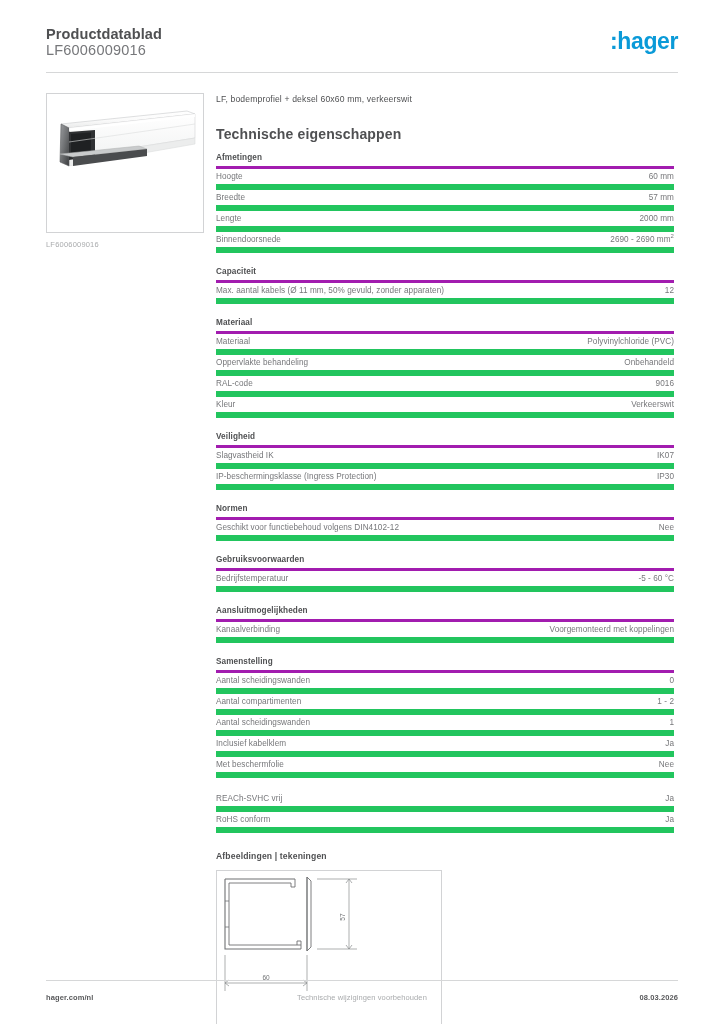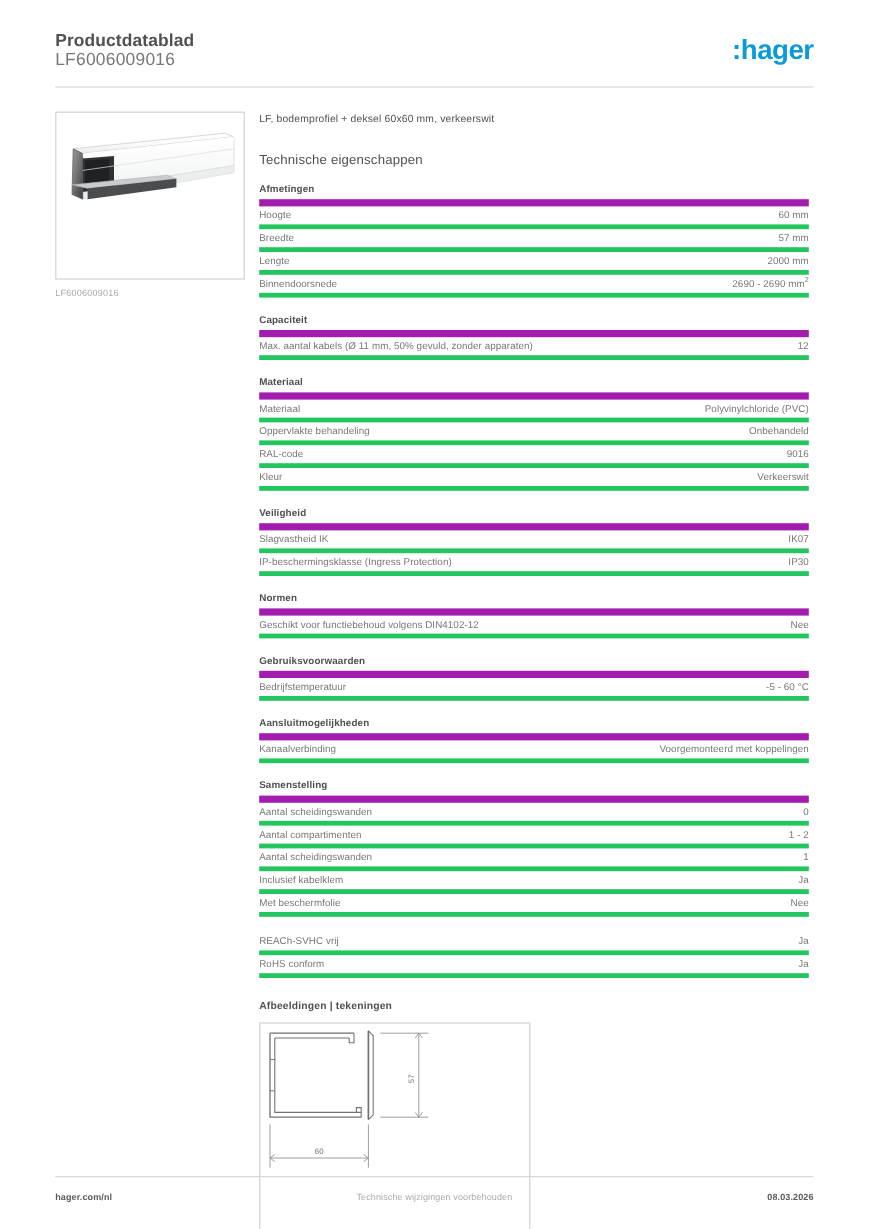--- a/index.html
+++ b/index.html
@@ -97,44 +97,44 @@
   }
   .product-name {
     font-size: 8.6px;
     font-weight: normal;
     color: #4f5052;
     letter-spacing: 0.15px;
     margin: 0 0 24px 0;
     line-height: 12px;
   }
   .section-title {
-    font-size: 11px;
-    font-weight: normal;
+    font-size: 14px;
+    font-weight: bold;
     color: #4f5052;
     letter-spacing: 0.15px;
     margin: 0 0 12px 0;
     line-height: 11px;
   }
   .spec-group {
     margin-bottom: 13px;
   }
   .group-head {
     font-size: 8.2px;
     font-weight: bold;
     color: #4f5052;
     letter-spacing: 0.1px;
     padding-bottom: 3px;
-    border-bottom: 6px solid #a21caf;
+    border-bottom: 3px solid #a21caf;
     line-height: 11px;
   }
   .spec-row {
     display: flex;
     justify-content: space-between;
     align-items: baseline;
-    border-bottom: 4px solid #22c55e;
+    border-bottom: 6px solid #22c55e;
     padding: 3px 0 2px 0;
     font-size: 8.2px;
     line-height: 10px;
     color: #76777a;
   }
   .spec-label {
     letter-spacing: 0.05px;
     white-space: nowrap;
   }
   .spec-value {

